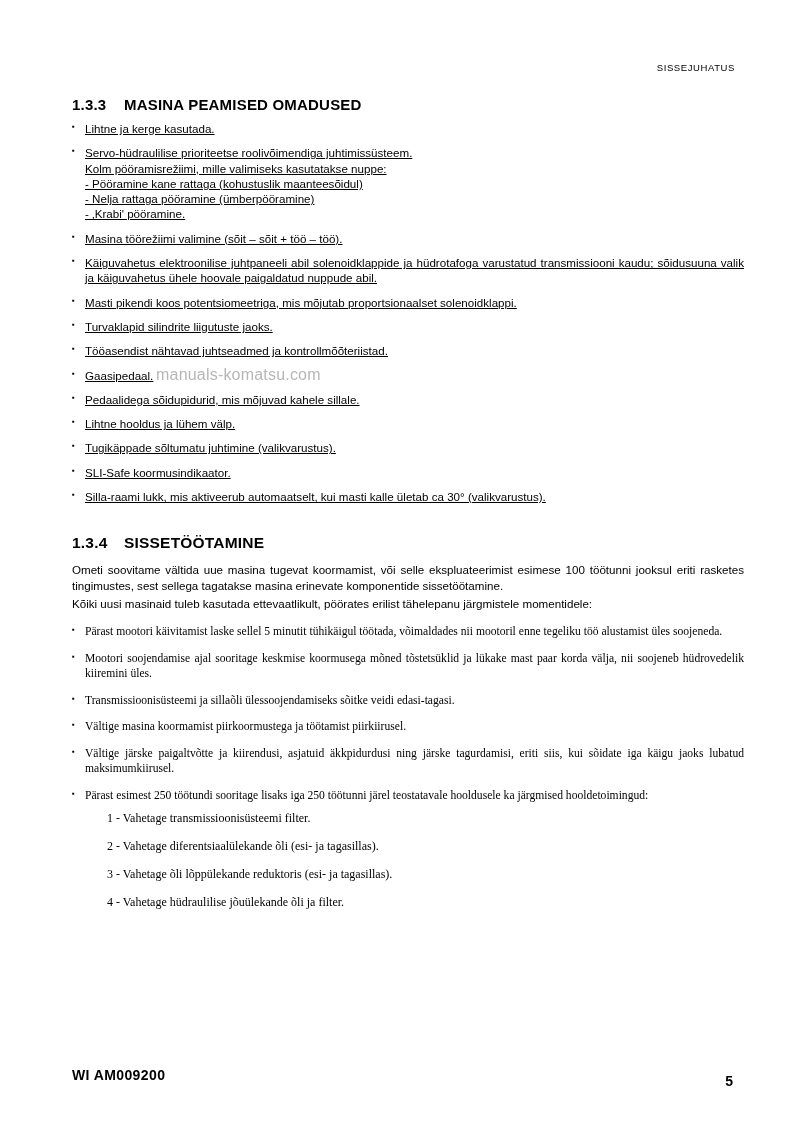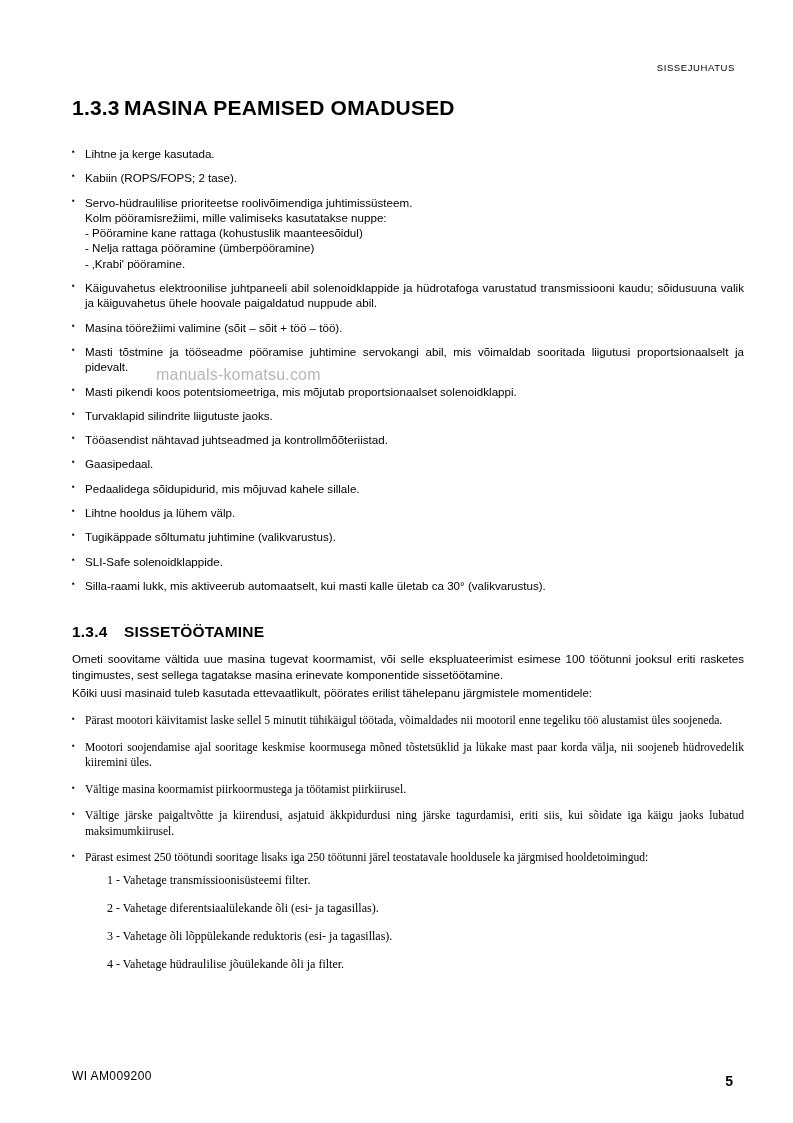--- a/index.html
+++ b/index.html
@@ -27,43 +27,44 @@
     letter-spacing: 0.6px;
     color: #000;
   }
   .content {
     position: absolute;
     left: 72px;
     top: 96px;
     width: 672px;
   }
   h2.section-title {
-    font-size: 21px;
-    font-weight: bold;
-    margin: 0 0 26px 0;
+    font-size: 15px;
+    font-weight: bold;
+    margin: 0 0 8px 0;
     letter-spacing: 0.2px;
   }
   h2.section-title .num {
     display: inline-block;
     min-width: 52px;
   }
   h2.section-title-2 {
     font-size: 15.5px;
     font-weight: bold;
     margin: 30px 0 10px 0;
     letter-spacing: 0.2px;
   }
   h2.section-title-2 .num {
     display: inline-block;
     min-width: 52px;
   }
   ul.bullets {
     list-style: none;
     margin: 0;
     padding: 0;
+    text-decoration: underline;
   }
   ul.bullets > li {
     position: relative;
     padding-left: 13px;
     margin-bottom: 9px;
     font-size: 11.6px;
     line-height: 1.32;
     text-align: justify;
   }
   ul.bullets > li::before {
@@ -128,22 +129,23 @@
     opacity: 0.62;
     letter-spacing: 0.2px;
     font-family: "Liberation Sans", sans-serif;
     pointer-events: none;
     white-space: nowrap;
   }
   .footer-left {
     position: absolute;
     left: 72px;
     bottom: 40px;
-    font-size: 12px;
+    font-size: 14px;
     letter-spacing: 0.4px;
+    font-weight: bold;
   }
   .footer-right {
     position: absolute;
     right: 52px;
     bottom: 34px;
     font-size: 14px;
     font-weight: bold;
   }
 </style>
 </head>
@@ -154,49 +156,48 @@
   <div class="header">SISSEJUHATUS</div>
 
   <div class="content">
 
     <h2 class="section-title">
       <span class="num">1.3.3</span><span>MASINA PEAMISED OMADUSED</span>
     </h2>
 
     <ul class="bullets">
       <li><span>Lihtne ja kerge kasutada.</span></li>
-      <li><span>Kabiin (ROPS/FOPS; 2 tase).</span></li>
       <li><span>Servo-hüdraulilise prioriteetse roolivõimendiga juhtimissüsteem.</span><span class="subline">Kolm pööramisrežiimi, mille valimiseks kasutatakse nuppe:
 - Pööramine kane rattaga (kohustuslik maanteesõidul)
 - Nelja rattaga pööramine (ümberpööramine)
 - ‚Krabi' pööramine.</span></li>
+      <li><span>Masina töörežiimi valimine (sõit – sõit + töö – töö).</span></li>
       <li><span>Käiguvahetus elektroonilise juhtpaneeli abil solenoidklappide ja hüdrotafoga varustatud transmissiooni kaudu; sõidusuuna valik ja käiguvahetus ühele hoovale paigaldatud nuppude abil.</span></li>
-      <li><span>Masina töörežiimi valimine (sõit – sõit + töö – töö).</span></li>
-      <li><span>Masti tõstmine ja tööseadme pööramise juhtimine servokangi abil, mis võimaldab sooritada liigutusi proportsionaalselt ja pidevalt.</span></li>
       <li><span>Masti pikendi koos potentsiomeetriga, mis mõjutab proportsionaalset solenoidklappi.</span></li>
       <li><span>Turvaklapid silindrite liigutuste jaoks.</span></li>
       <li><span>Tööasendist nähtavad juhtseadmed ja kontrollmõõteriistad.</span></li>
       <li><span>Gaasipedaal.</span></li>
       <li><span>Pedaalidega sõidupidurid, mis mõjuvad kahele sillale.</span></li>
       <li><span>Lihtne hooldus ja lühem välp.</span></li>
       <li><span>Tugikäppade sõltumatu juhtimine (valikvarustus).</span></li>
-      <li><span>SLI-Safe solenoidklappide.</span></li>
+      <li><span>SLI-Safe koormusindikaator.</span></li>
       <li><span>Silla-raami lukk, mis aktiveerub automaatselt, kui masti kalle ületab ca 30° (valikvarustus).</span></li>
     </ul>
 
     <h2 class="section-title-2">
       <span class="num">1.3.4</span><span>SISSETÖÖTAMINE</span>
     </h2>
 
     <p class="para">Ometi soovitame vältida uue masina tugevat koormamist, või selle ekspluateerimist esimese 100 töötunni jooksul eriti rasketes tingimustes, sest sellega tagatakse masina erinevate komponentide sissetöötamine.</p>
     <p class="para last">Kõiki uusi masinaid tuleb kasutada ettevaatlikult, pöörates erilist tähelepanu järgmistele momentidele:</p>
 
     <ul class="bullets2">
       <li><span>Pärast mootori käivitamist laske sellel 5 minutit tühikäigul töötada, võimaldades nii mootoril enne tegeliku töö alustamist üles soojeneda.</span></li>
       <li><span>Mootori soojendamise ajal sooritage keskmise koormusega mõned tõstetsüklid ja lükake mast paar korda välja, nii soojeneb hüdrovedelik kiiremini üles.</span></li>
+      <li><span>Transmissioonisüsteemi ja sillaõli ülessoojendamiseks sõitke veidi edasi-tagasi.</span></li>
       <li><span>Vältige masina koormamist piirkoormustega ja töötamist piirkiirusel.</span></li>
       <li><span>Vältige järske paigaltvõtte ja kiirendusi, asjatuid äkkpidurdusi ning järske tagurdamisi, eriti siis, kui sõidate iga käigu jaoks lubatud maksimumkiirusel.</span></li>
       <li>
         <span>Pärast esimest 250 töötundi sooritage lisaks iga 250 töötunni järel teostatavale hooldusele ka järgmised hooldetoimingud:</span>
         <ol class="numlist">
           <li>1 - Vahetage transmissioonisüsteemi filter.</li>
           <li>2 - Vahetage diferentsiaalülekande õli (esi- ja tagasillas).</li>
           <li>3 - Vahetage õli lõppülekande reduktoris (esi- ja tagasillas).</li>
           <li>4 - Vahetage hüdraulilise jõuülekande õli ja filter.</li>
         </ol>

